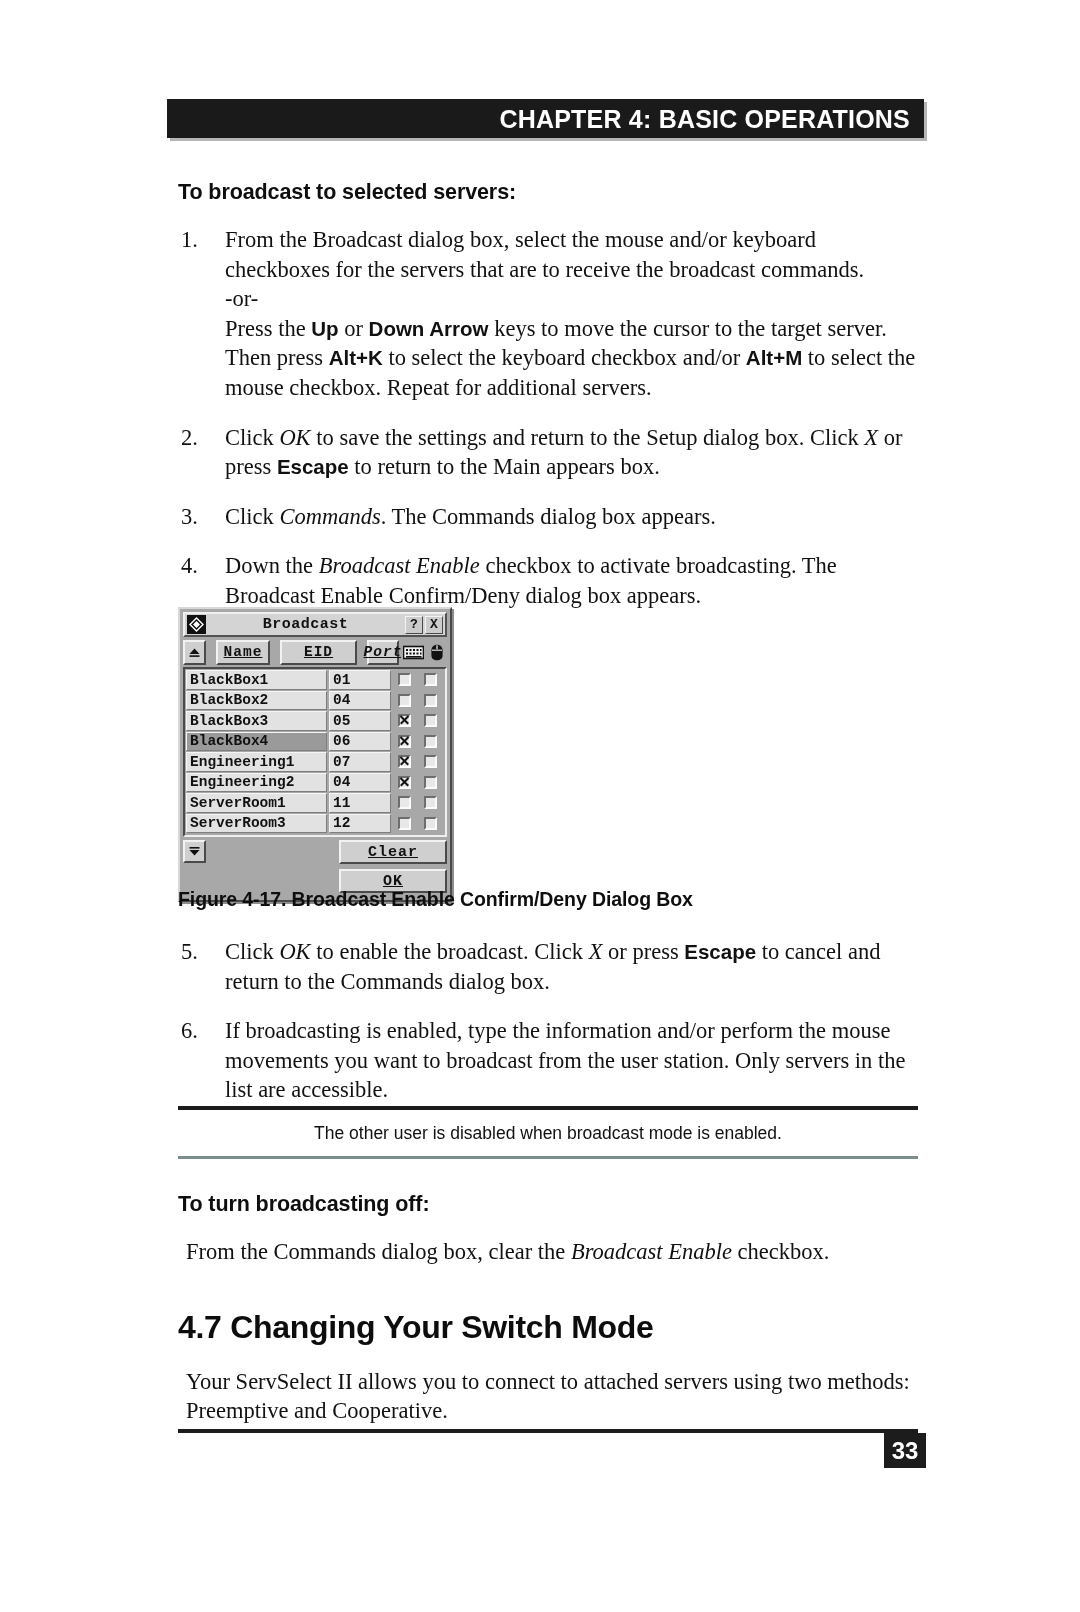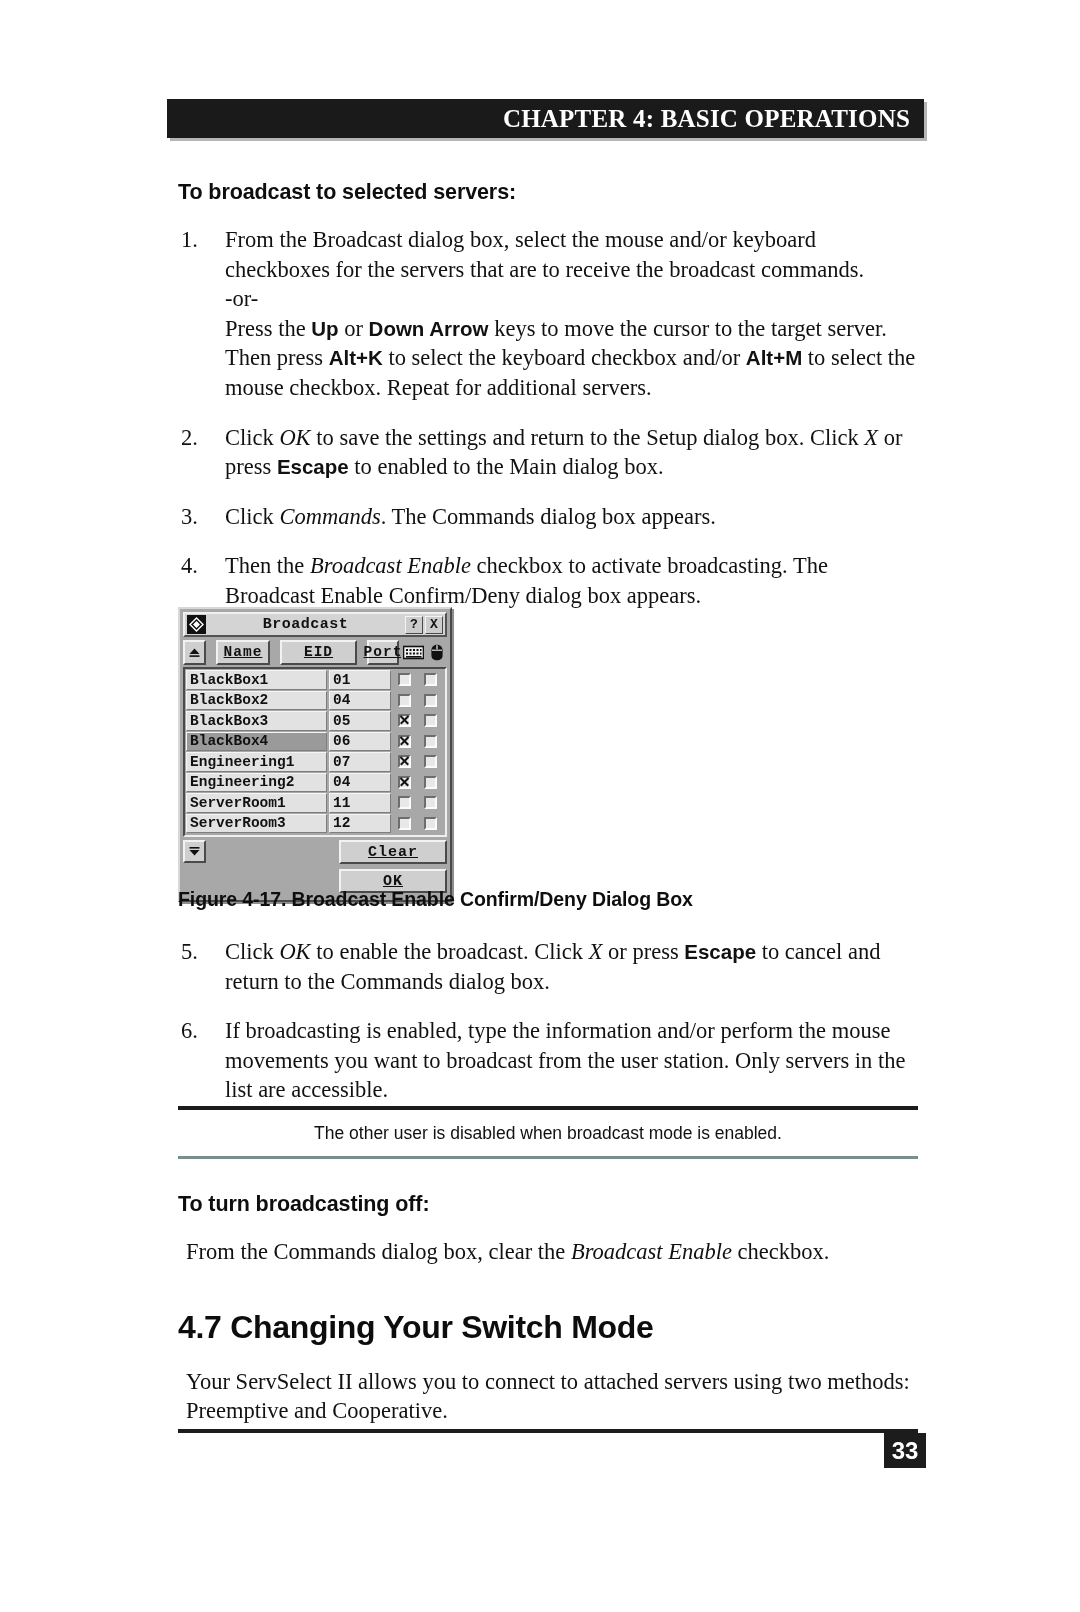--- a/index.html
+++ b/index.html
@@ -33,21 +33,21 @@
     height: 39px;
     background: #1a1a1a;
     box-shadow: 3px 3px 0 rgba(120,120,120,0.55);
   }
   .chapter-bar .chapter-title {
     position: absolute;
     right: 14px;
     top: 50%;
     transform: translateY(-50%);
     color: #ffffff;
-    font-family: Liberation Serif, serif;
+    font-family: Liberation Sans, sans-serif;
     font-weight: bold;
     font-size: 25px;
     letter-spacing: 0.2px;
     white-space: nowrap;
   }
 
   
   .content {
     position: absolute;
     left: 178px;
@@ -185,21 +185,21 @@
     border-bottom: 2px solid #4a4a4a;
     display: flex; align-items: center; justify-content: center;
     font-size: 14.5px; font-weight: bold; color: #111;
     box-sizing: border-box;
     margin-left: 10px;
     letter-spacing: 1px;
     line-height: 1;
   }
   .hdr-name { flex: 1; }
   .hdr-eid  { width: 77px; flex: none; }
-  .hdr-port { width: 32px; flex: none; }
+  .hdr-port { width: 32px; flex: none; font-style: italic; }
   .hdr-ico  {
     width: 24px; flex: none; margin-left: 2px;
     display: flex; align-items: center; justify-content: center;
     background: #a8a8a8;
   }
   .hdr-mouse { width: 20px; }
   .mn { text-decoration: underline; }
 
   
   .listwrap {
@@ -418,31 +418,31 @@
     <ol class="steps">
       <li>
         <span class="num">1.</span>
         <div class="para"><span>From the Broadcast dialog box, select the mouse and/or keyboard checkboxes for the servers that are to receive the broadcast commands.</span></div>
         <div class="para"><span>-or-</span></div>
         <div class="para"><span>Press the </span><span class="sans-b">Up</span><span> or </span><span class="sans-b">Down Arrow</span><span> keys to move the cursor to the target server. Then press </span><span class="sans-b">Alt+K</span><span> to select the keyboard checkbox and/or </span><span class="sans-b">Alt+M</span><span> to select the mouse checkbox. Repeat for additional servers.</span></div>
       </li>
 
       <li>
         <span class="num">2.</span>
-        <div class="para"><span>Click </span><span class="ital">OK</span><span> to save the settings and return to the Setup dialog box. Click </span><span class="ital">X</span><span> or press </span><span class="sans-b">Escape</span><span> to enabled to the Main dialog box.</span></div>
+        <div class="para"><span>Click </span><span class="ital">OK</span><span> to save the settings and return to the Setup dialog box. Click </span><span class="ital">X</span><span> or press </span><span class="sans-b">Escape</span><span> to return to the Main appears box.</span></div>
       </li>
 
       <li>
         <span class="num">3.</span>
         <div class="para"><span>Click </span><span class="ital">Commands</span><span>. The Commands dialog box appears.</span></div>
       </li>
 
       <li>
         <span class="num">4.</span>
-        <div class="para"><span>Then the </span><span class="ital">Broadcast Enable</span><span> checkbox to activate broadcasting. The Broadcast Enable Confirm/Deny dialog box appears.</span></div>
+        <div class="para"><span>Down the </span><span class="ital">Broadcast Enable</span><span> checkbox to activate broadcasting. The Broadcast Enable Confirm/Deny dialog box appears.</span></div>
       </li>
     </ol>
   </div>
 
   <div class="figure-wrap">
     <div class="dlg">
 
       <div class="titlebar">
         <div class="tb-icon">
           <svg width="15" height="15" viewBox="0 0 15 15" aria-hidden="true">

